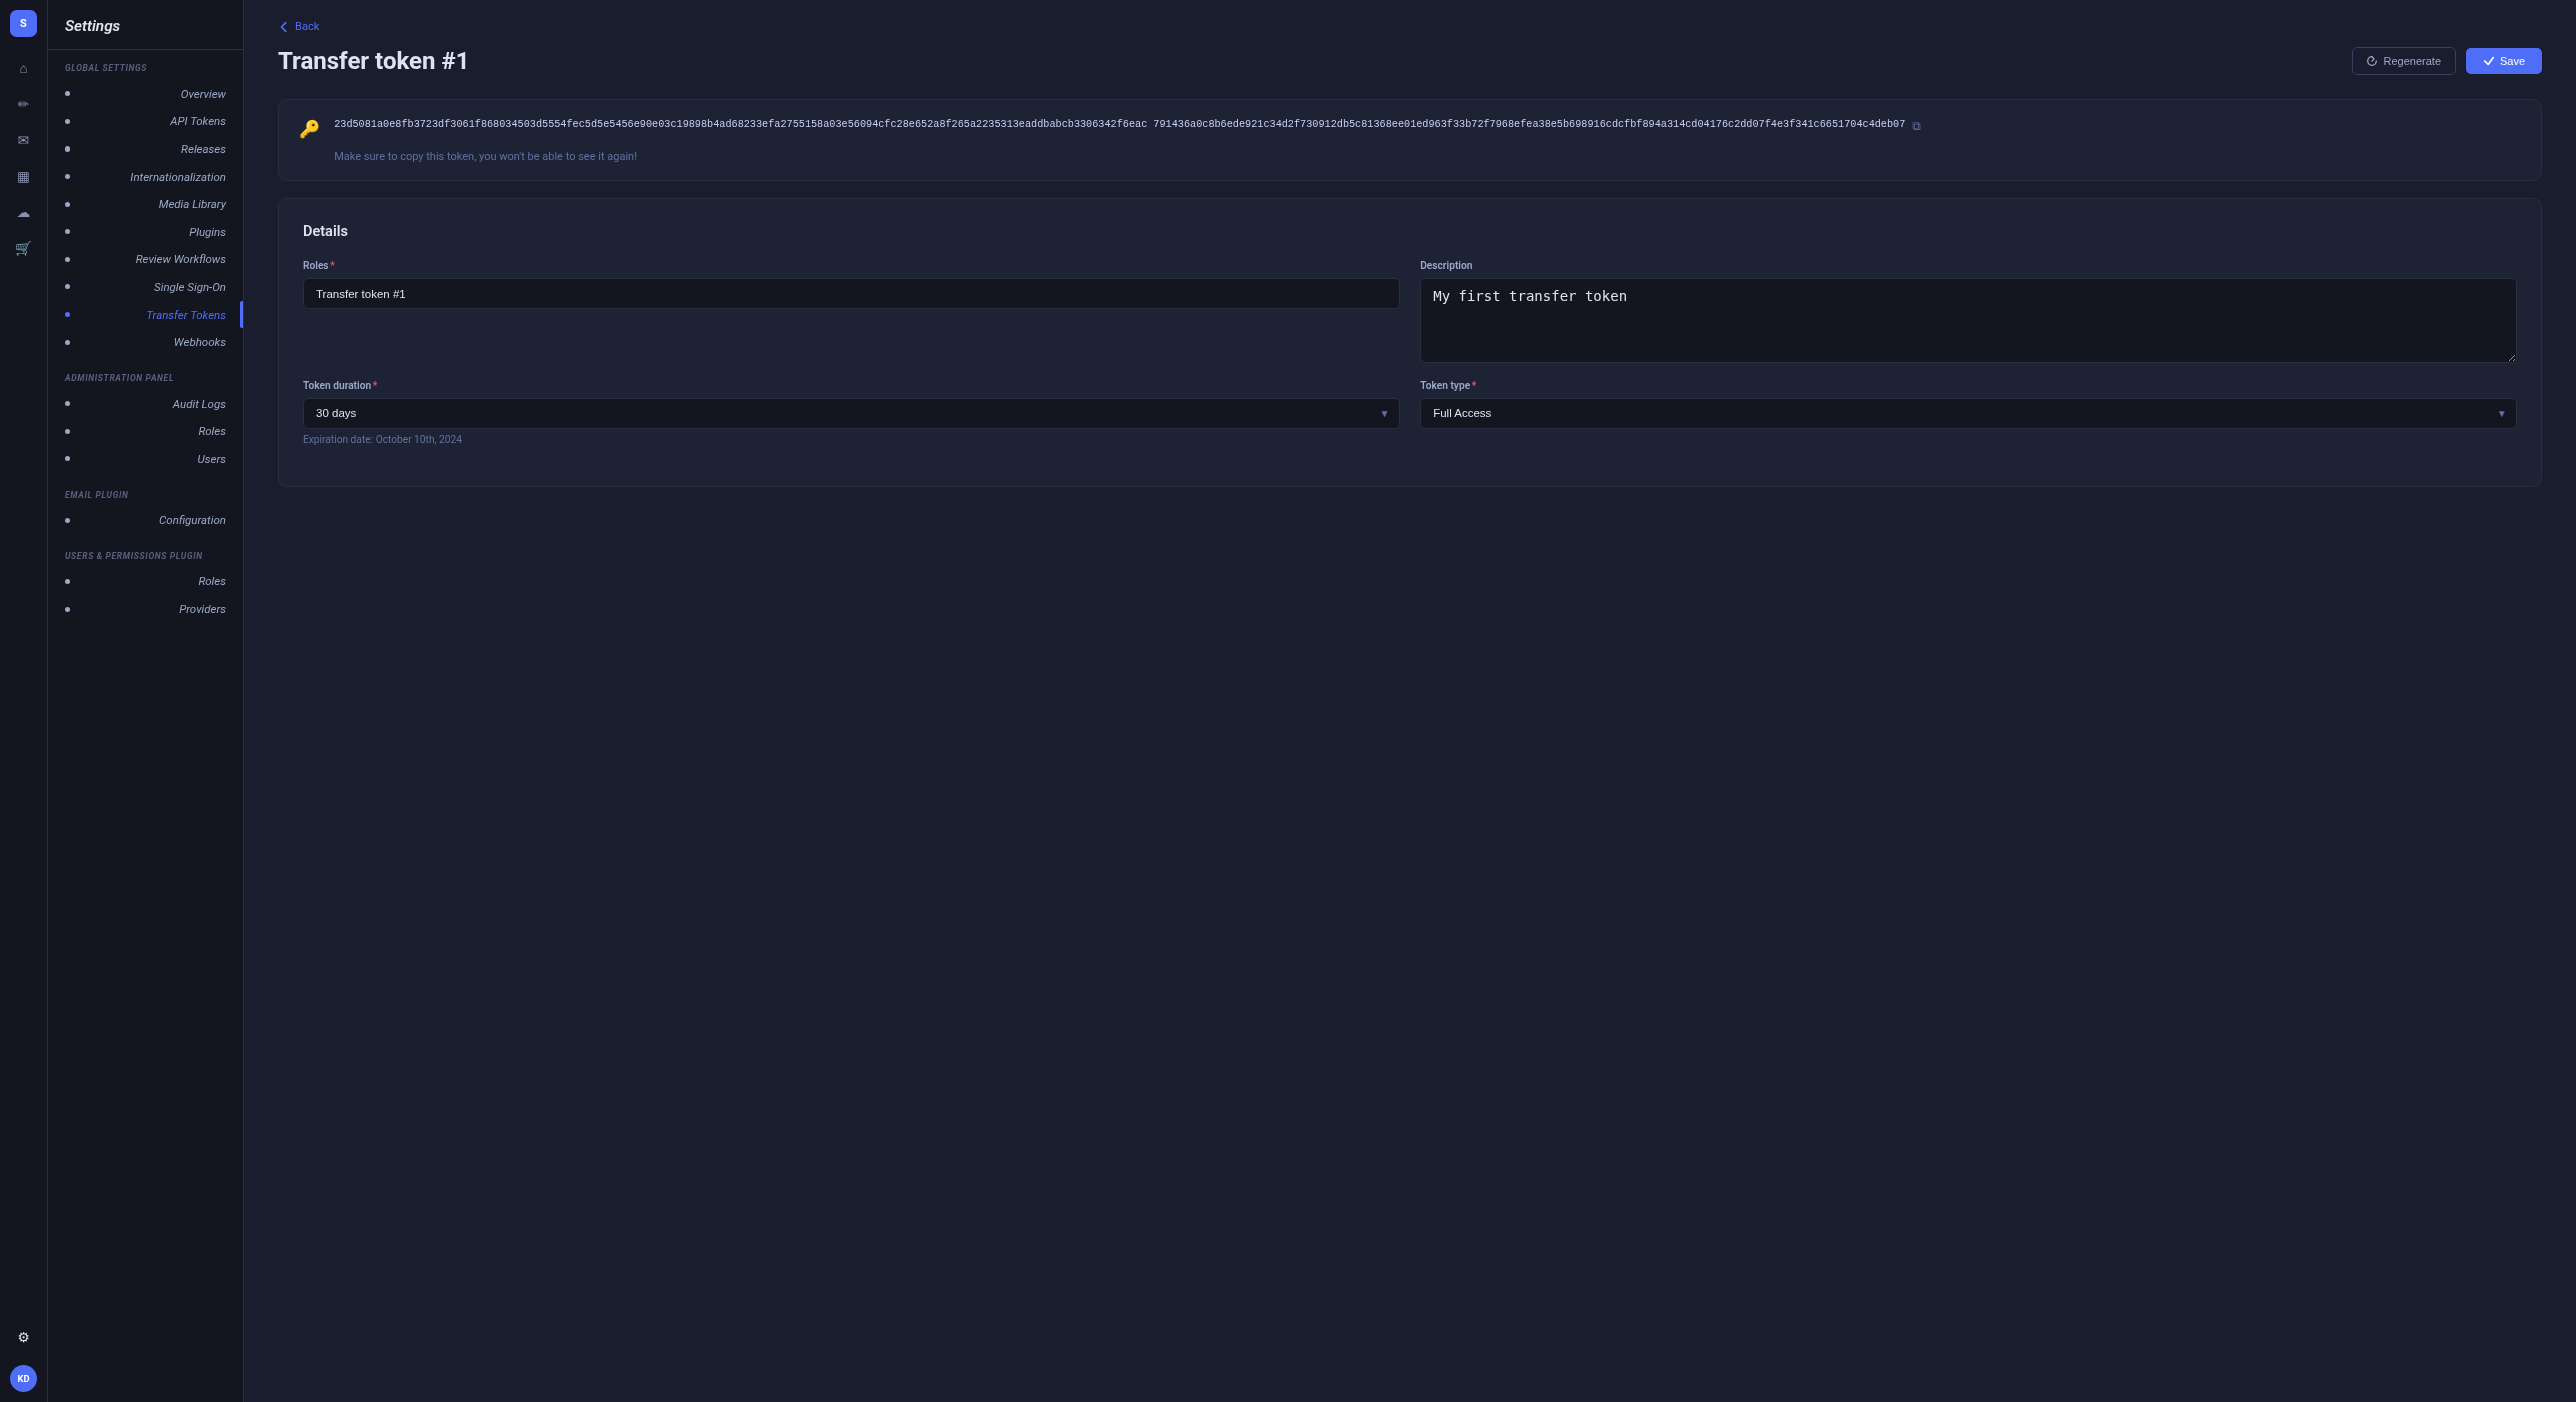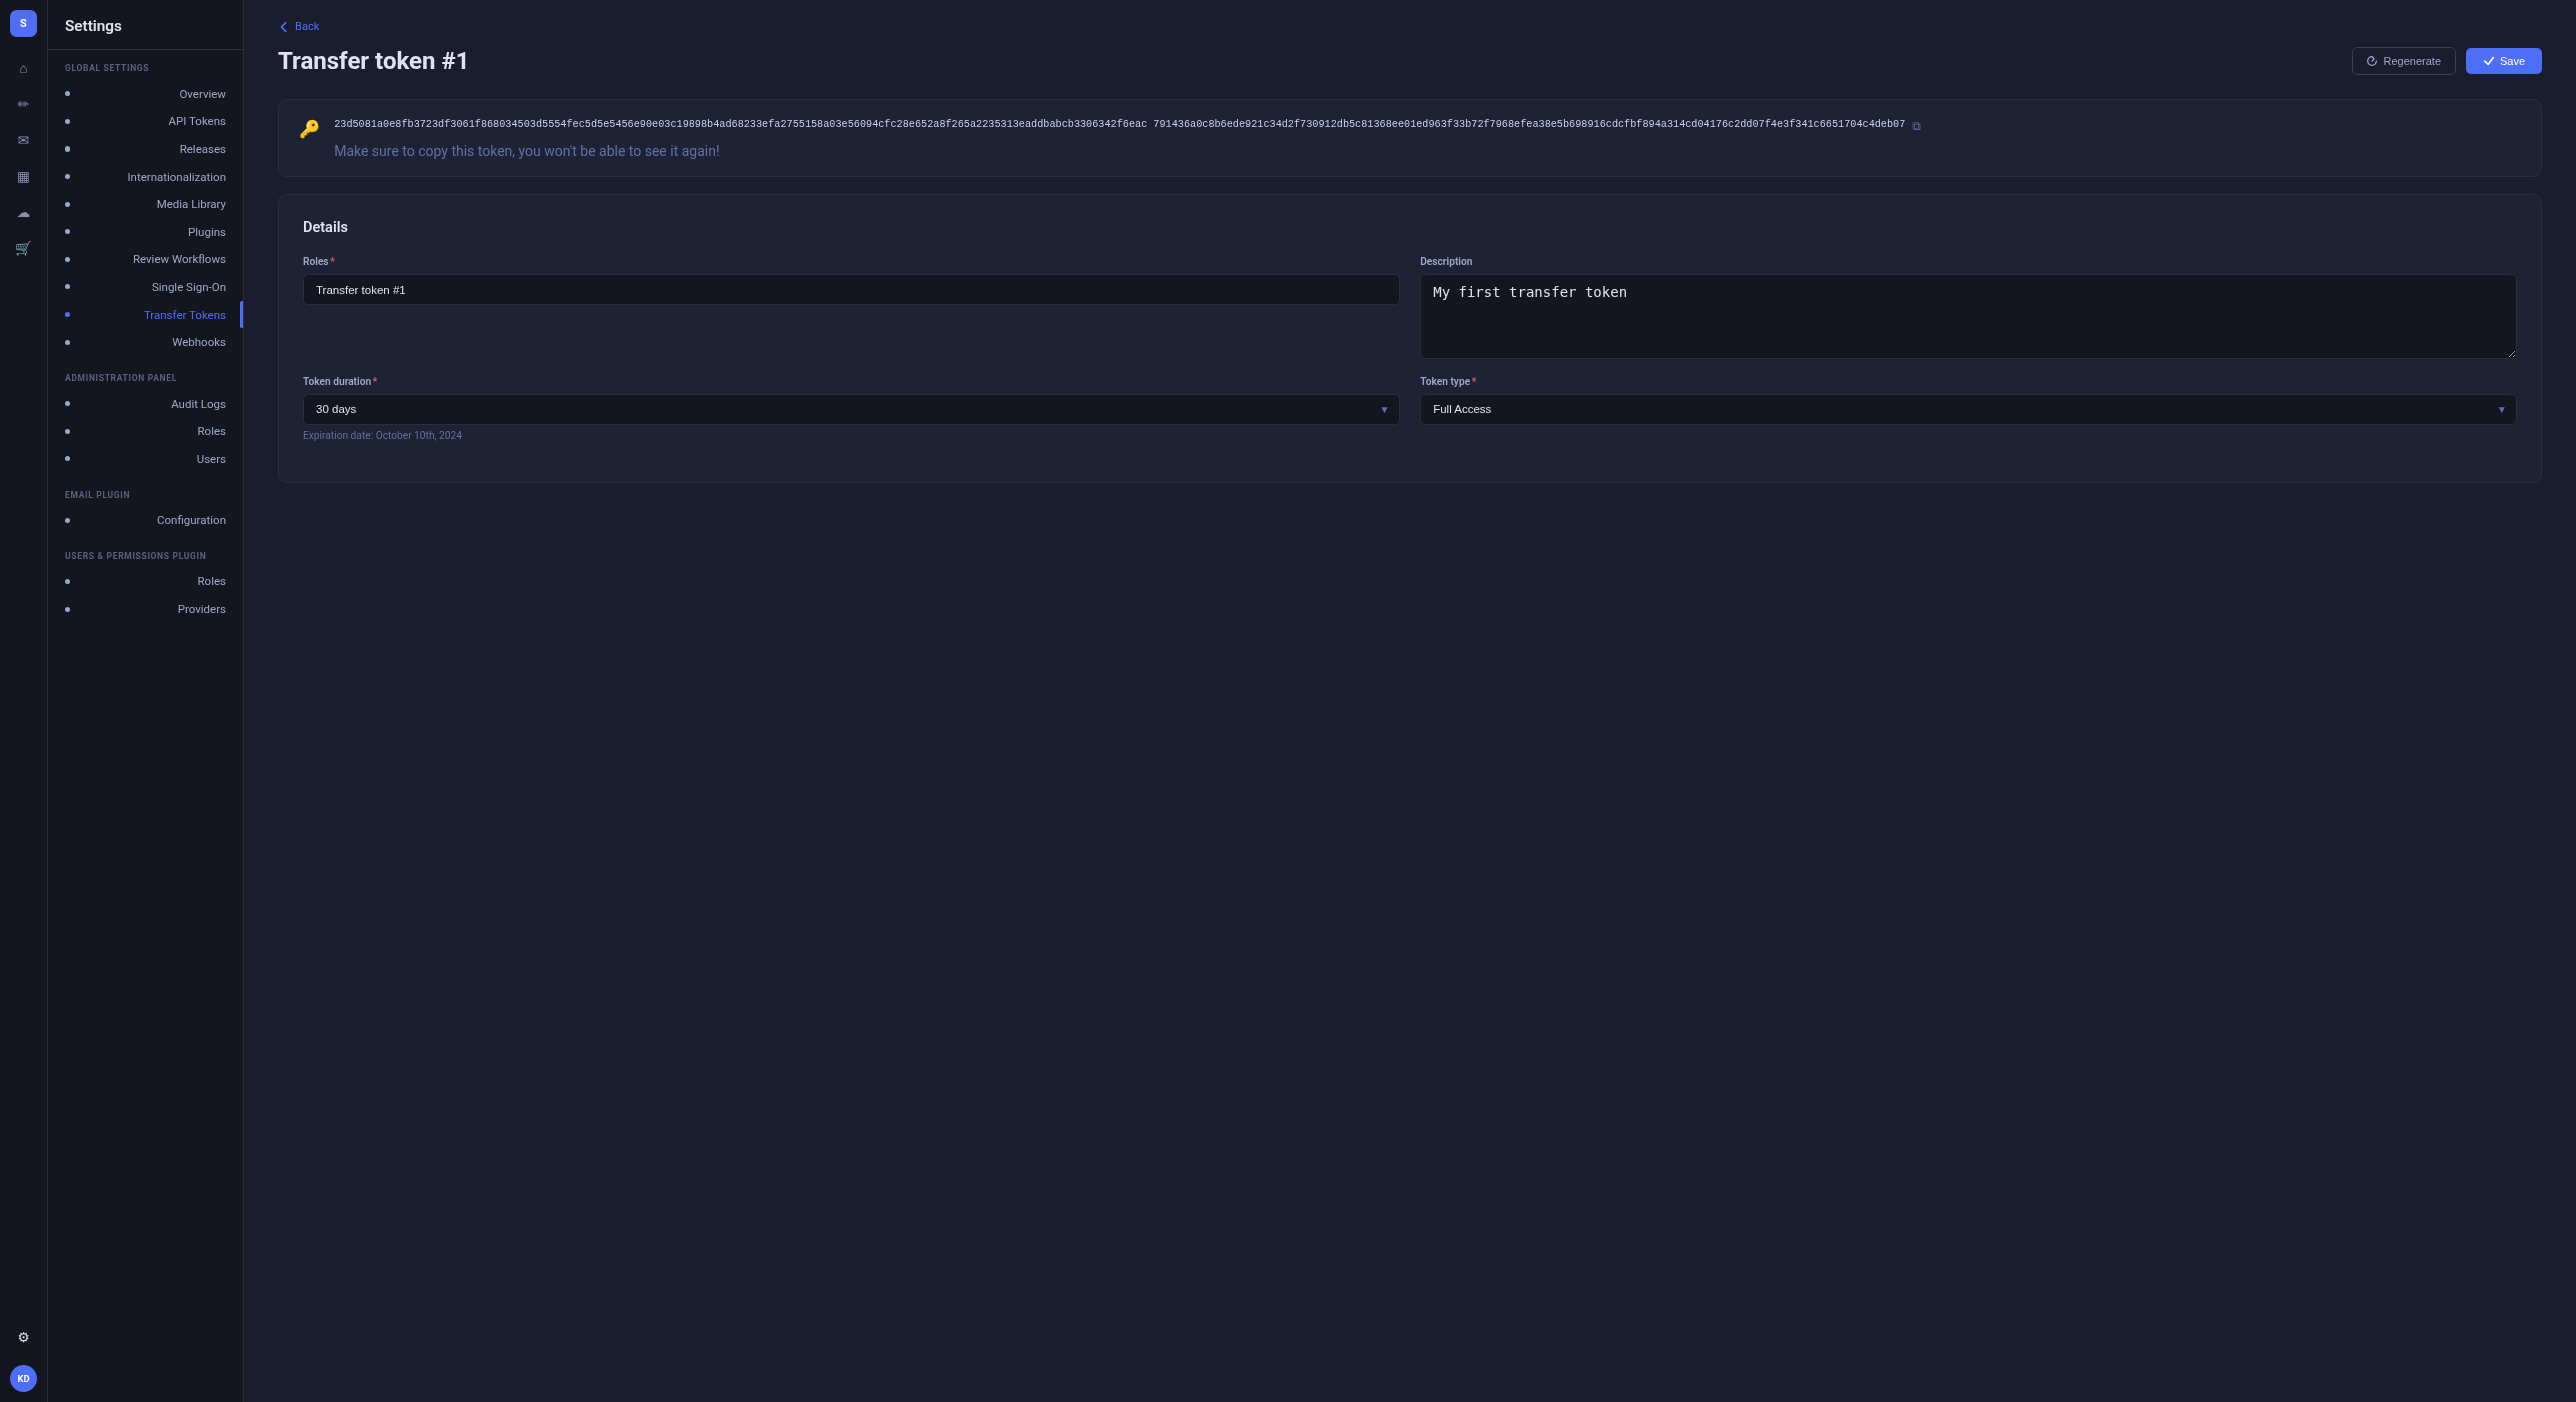--- a/index.html
+++ b/index.html
@@ -67,20 +67,21 @@
     
     .nav-sidebar {
       width: 196px;
       background: #13151f;
       display: flex;
       flex-direction: column;
       padding: 17px 0;
       border-right: 0.9px solid #2a2d3e;
       flex-shrink: 0;
       overflow-y: auto;
+      font-style: italic;
     }
     .nav-sidebar .sidebar-title {
       font-size: 15.3px;
       font-weight: 600;
       color: #e0e2f0;
       padding: 0 17px 13.6px;
       border-bottom: 0.9px solid #2a2d3e;
       margin-bottom: 13.6px;
     }
     .nav-sidebar .section-label {
@@ -222,23 +223,23 @@
       gap: 6.8px;
     }
     .token-string .copy-icon {
       font-size: 12px;
       color: #6070a0;
       cursor: pointer;
       flex-shrink: 0;
       margin-top: 0.9px;
     }
     .token-warning {
-      font-size: 14px;
+      font-size: 11px;
       color: #6070a0;
-      margin-top: 7px;
+      margin-top: 14px;
     }
 
     
     .details-card {
       background: #1e2235;
       border: 0.9px solid #2a2d3e;
       border-radius: 8.5px;
       padding: 24px 24px;
     }
     .details-title {

